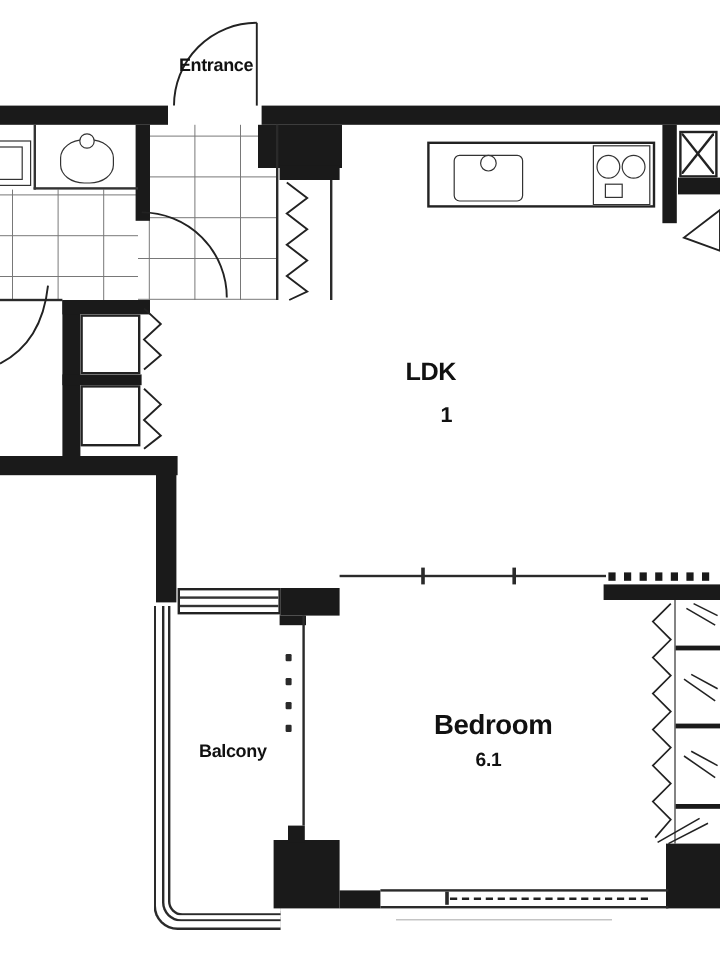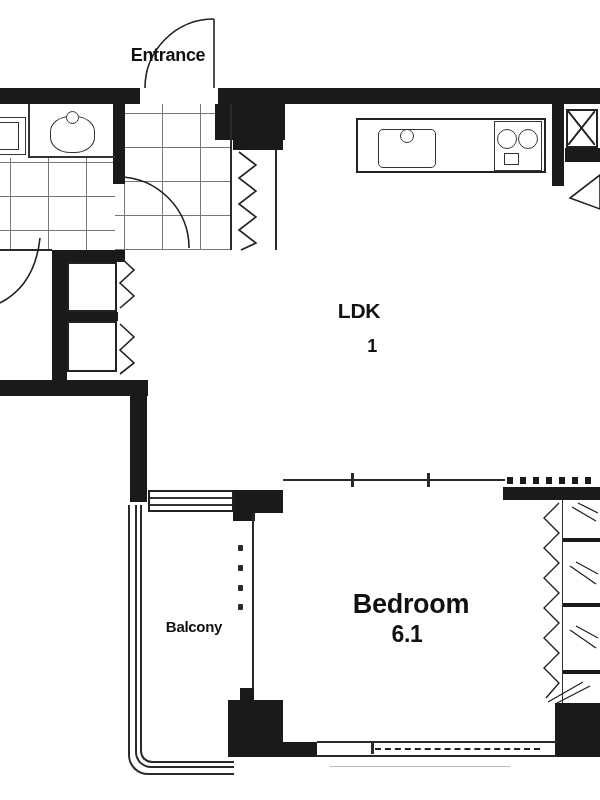--- a/index.html
+++ b/index.html
@@ -141,20 +141,20 @@
           <path d="M576,562 L598,574"></path>
         <path d="M570,630 L596,648"></path>
           <path d="M576,626 L598,638"></path>
         <path d="M548,702 L583,682"></path>
           <path d="M557,703 L590,686"></path>
       </g>
       <path fill="#ffffff" d="M600,175 L570,198 L600,209 Z"></path>
     </g>
   </svg>
 
-  <div class="lbl" style="left:168px;top:55px;font-size:18px;">Entrance</div>
+  <div class="lbl" style="left:180px;top:55px;font-size:15px;">Entrance</div>
   <div class="lbl" style="left:359px;top:311px;font-size:21px;">LDK</div>
   <div class="lbl" style="left:372px;top:346px;font-size:18px;">1</div>
-  <div class="lbl" style="left:411px;top:604px;font-size:27px;">Bedroom</div>
-  <div class="lbl" style="left:407px;top:634px;font-size:23px;">6.1</div>
+  <div class="lbl" style="left:411px;top:604px;font-size:23px;">Bedroom</div>
+  <div class="lbl" style="left:407px;top:634px;font-size:16px;">6.1</div>
   <div class="lbl" style="left:194px;top:626px;font-size:15px;">Balcony</div>
 
 </div>
 
 </body></html>

